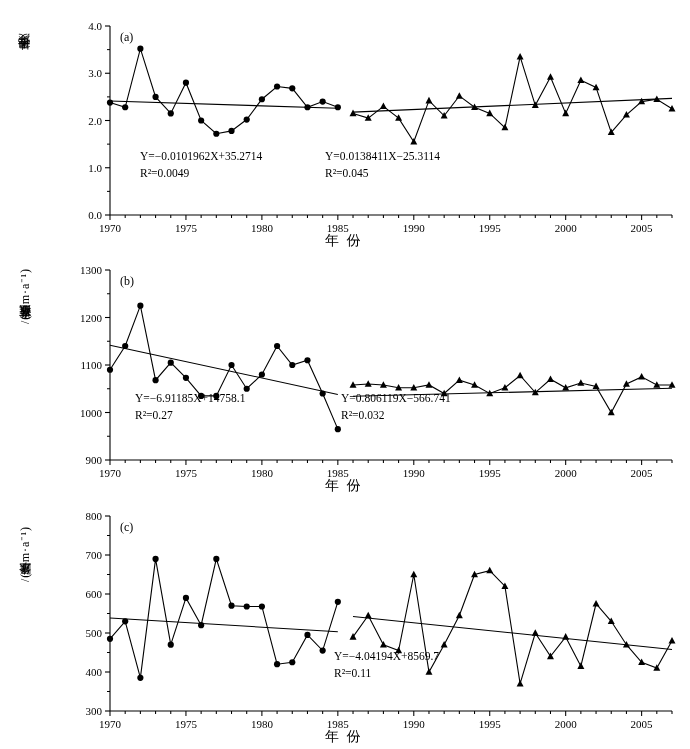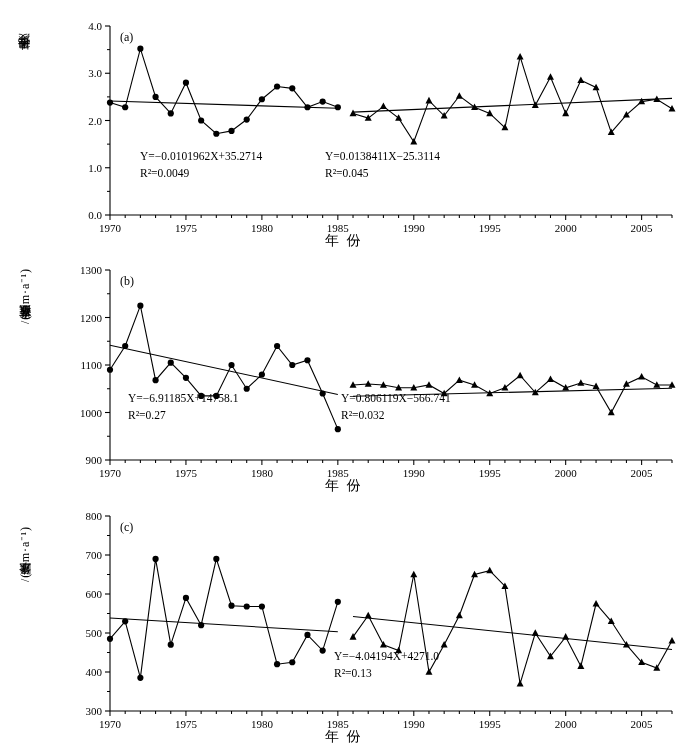--- a/index.html
+++ b/index.html
@@ -269,21 +269,21 @@
         <polygon points="611.2432432432432,158.7 607.7472432432432,165.236 614.7392432432432,165.236" fill="#000"></polygon>
         <polygon points="626.4324324324325,130.2 622.9364324324325,136.736 629.9284324324325,136.736" fill="#000"></polygon>
         <polygon points="641.6216216216217,123.075 638.1256216216217,129.611 645.1176216216217,129.611" fill="#000"></polygon>
         <polygon points="656.8108108108108,131.14999999999998 653.3148108108109,137.68599999999998 660.3068108108108,137.68599999999998" fill="#000"></polygon>
         <polygon points="672,131.14999999999998 668.504,137.68599999999998 675.496,137.68599999999998" fill="#000"></polygon>
         <line x1="110" y1="95.16613750000033" x2="337.8378378378378" y2="144.4130687499998" stroke="#000" stroke-width="1.1"></line>
         <line x1="353.02702702702703" y1="146.24961634999997" x2="672" y2="138.2085793249999" stroke="#000" stroke-width="1.1"></line>
       </svg>
   </div>
   <div class="panel-tag" style="left:120px;top:24px;">(b)</div>
-  <div class="eqn" style="left:128px;top:140px;font-family:Liberation Serif, serif;">
+  <div class="eqn" style="left:135px;top:140px;font-family:Liberation Serif, serif;">
     <div>Y=−6.91185X+14758.1</div>
     <div>R²=0.27</div>
   </div>
   <div class="eqn" style="left:341px;top:140px;">
     <div>Y=0.806119X−566.741</div>
     <div>R²=0.032</div>
   </div>
   <div class="axis-label-x" style="left:325px;top:227px;">年 份</div>
 </div>
 
@@ -395,17 +395,17 @@
         <polygon points="626.4324324324325,142.89999999999998 622.9364324324325,149.43599999999998 629.9284324324325,149.43599999999998" fill="#000"></polygon>
         <polygon points="641.6216216216217,160.45 638.1256216216217,166.986 645.1176216216217,166.986" fill="#000"></polygon>
         <polygon points="656.8108108108108,166.29999999999998 653.3148108108109,172.83599999999998 660.3068108108108,172.83599999999998" fill="#000"></polygon>
         <polygon points="672,139 668.504,145.536 675.496,145.536" fill="#000"></polygon>
         <line x1="110" y1="119.93309099999999" x2="337.8378378378378" y2="133.7962455" stroke="#000" stroke-width="1.1"></line>
         <line x1="353.02702702702703" y1="118.4612076000001" x2="672" y2="151.56469619999996" stroke="#000" stroke-width="1.1"></line>
       </svg>
   </div>
   <div class="panel-tag" style="left:120px;top:22px;">(c)</div>
   <div class="eqn" style="left:334px;top:150px;">
-    <div>Y=−4.04194X+4271.0</div>
-    <div>R²=0.13</div>
+    <div>Y=−4.04194X+8569.7</div>
+    <div>R²=0.11</div>
   </div>
   <div class="axis-label-x" style="left:325px;top:230px;">年 份</div>
 </div>
 
 </body></html>

